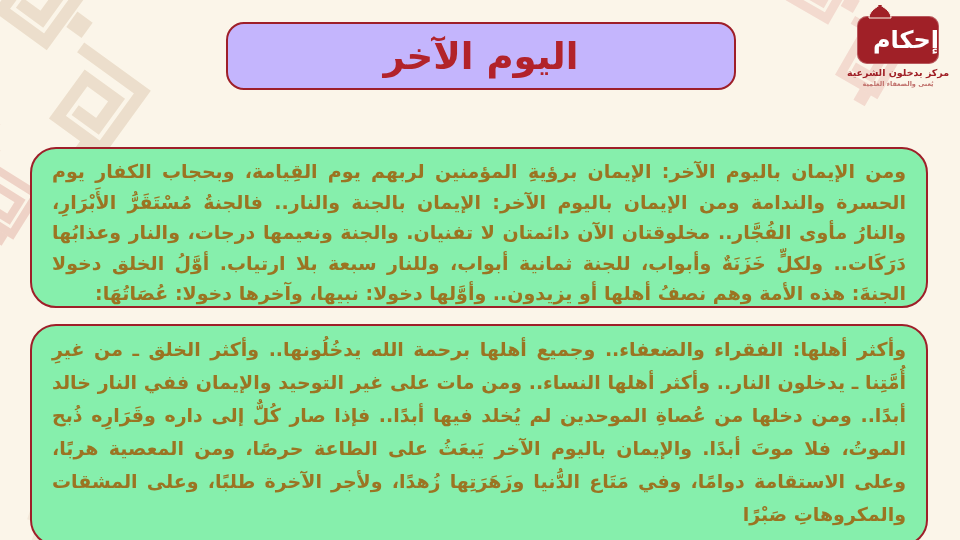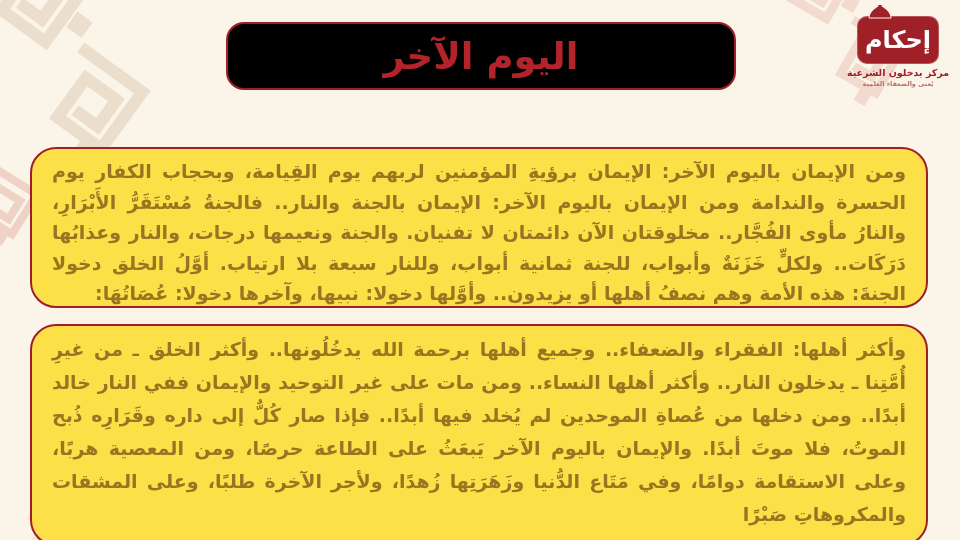--- a/index.html
+++ b/index.html
@@ -7,45 +7,45 @@
     width:960px;height:540px;overflow:hidden;
     font-family:"DejaVu Sans",sans-serif;
     background:#fbf5e9;
   }
   .stage{position:relative;width:960px;height:540px;background:#fbf5e9;}
   .ornaments{position:absolute;inset:0;pointer-events:none;}
 
   
   .title-box{
     position:absolute;left:226px;top:22px;width:506px;height:64px;
-    border:2.5px solid #9e1f29;border-radius:18px;background:#000000;
+    border:2.5px solid #9e1f29;border-radius:18px;background:#c4b5fd;
     display:flex;align-items:center;justify-content:center;
   }
   .title-box h1{
     margin:0;font-size:37px;font-weight:800;color:#b2232a;
     font-family:"DejaVu Sans",sans-serif;letter-spacing:0;
   }
 
   
   .logo{position:absolute;top:4px;right:8px;width:108px;text-align:center;}
   .logo .mark{
     position:relative;margin:12px auto 3px;width:82px;height:48px;
     background:#a02027;border-radius:10px;
-    display:flex;align-items:center;justify-content:center;
+    display:flex;align-items:center;justify-content:flex-end;
     box-shadow:inset 0 0 0 1px rgba(255,255,255,.25);
   }
   .logo .mark span{color:#fff;font-size:24px;font-weight:800;line-height:1;}
   .logo .dome{position:absolute;top:-11px;left:10px;width:26px;height:14px;}
   .logo .subtitle{color:#a02027;font-size:9.5px;font-weight:800;line-height:1.3;}
   .logo .tagline{color:#c0716c;font-size:6.5px;font-weight:700;margin-top:1px;}
 
   
   .content-box{
     position:absolute;left:30px;width:898px;box-sizing:border-box;
-    border:2.5px solid #9e1f29;border-radius:26px;background:#fde047;
+    border:2.5px solid #9e1f29;border-radius:26px;background:#86efac;
     padding:7px 20px 8px 20px;
     direction:rtl;
   }
   .content-box p{
     margin:0;text-align:justify;
     color:#9b7422;font-weight:700;
     font-size:19px;
   }
   #box1{top:147px;height:161px;}
   #box1 p{line-height:30.5px;}

